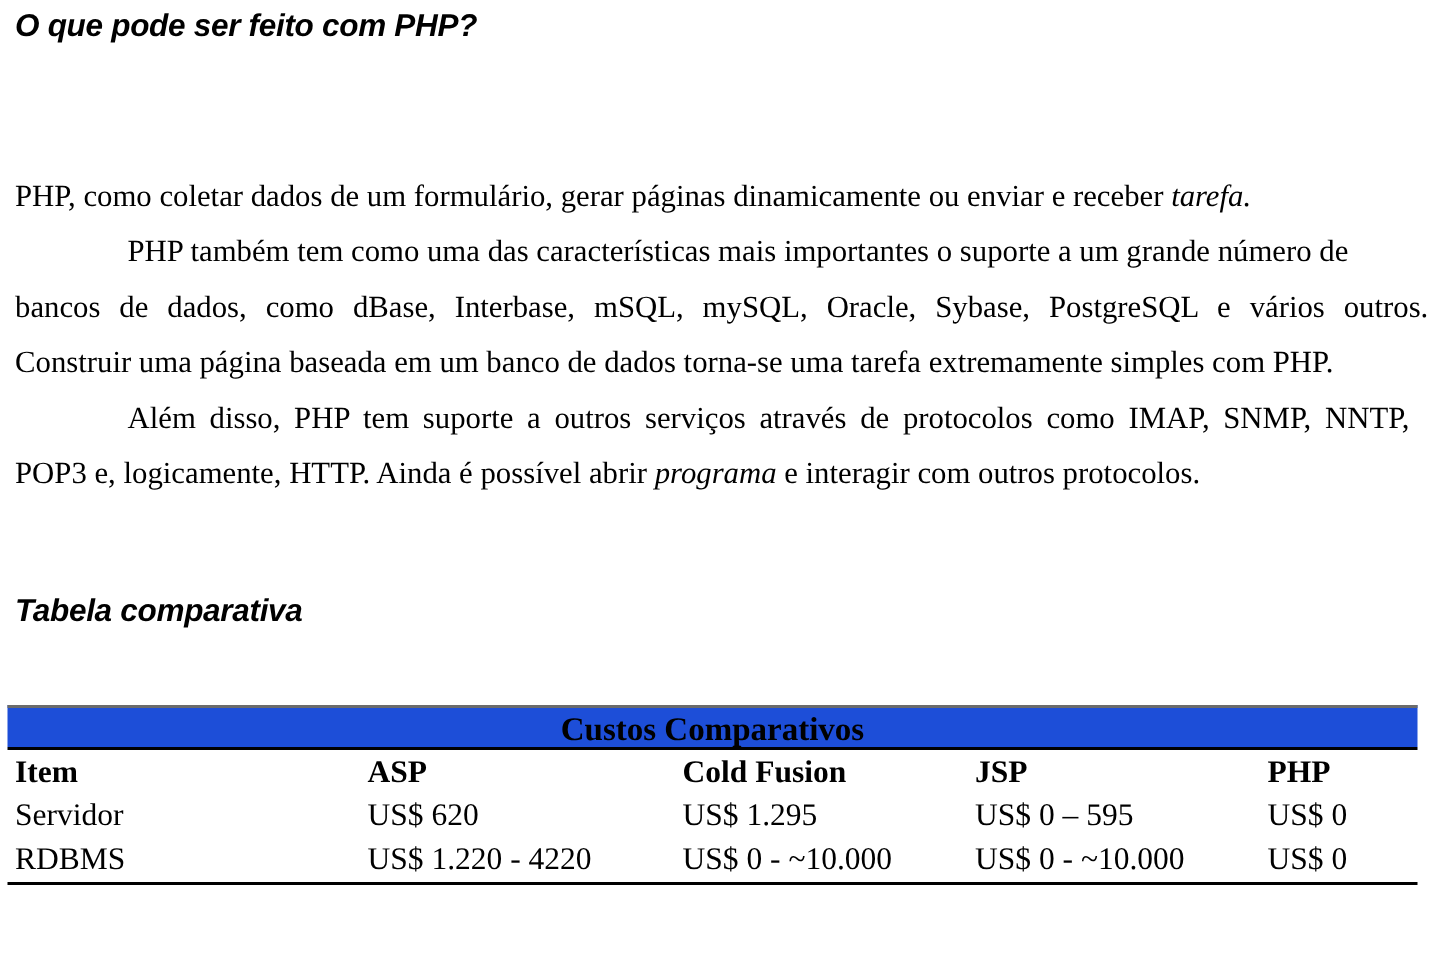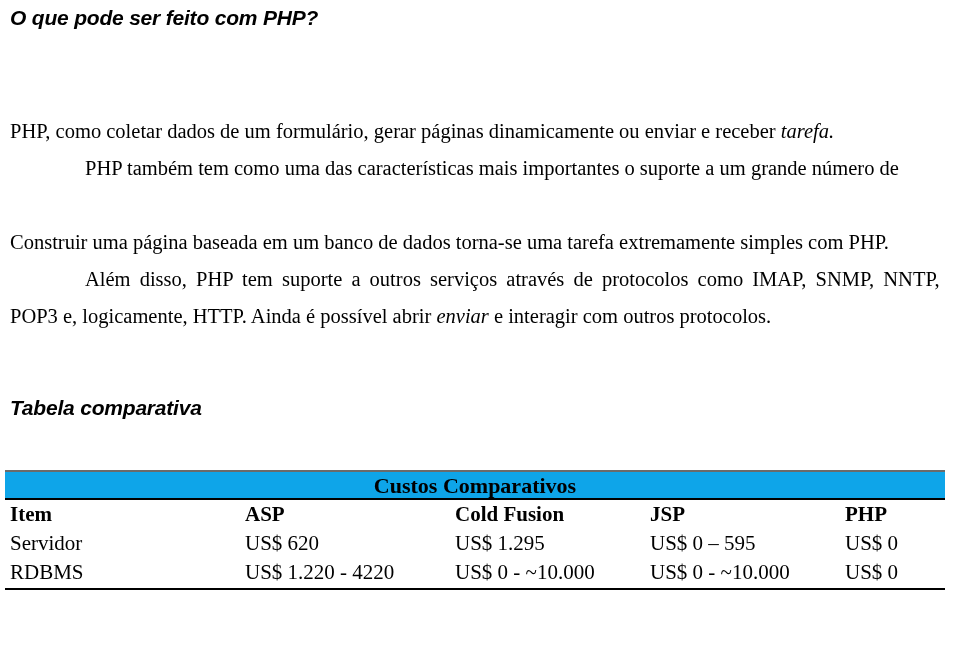--- a/index.html
+++ b/index.html
@@ -65,21 +65,21 @@
   
   .table-wrap {
     position: absolute;
     left: 5px;
     top: 470px;
     width: 940px;
   }
   .banner {
     position: relative;
     height: 28px;
-    background: #0ea5e9;
+    background: #1d4ed8;
     border-top: 2px solid #6b6b6b;
     box-sizing: border-box;
   }
   .banner-text {
     position: absolute;
     left: 0;
     right: 0;
     top: 1px;
     text-align: center;
     font-family: "Liberation Serif", "DejaVu Serif", serif;
@@ -125,25 +125,26 @@
 </head>
 <body>
 
 <div class="page">
 
   <div class="heading" id="title-main">O que pode ser feito com PHP?</div>
 
   <div class="bodyline" id="p1l2"><span>PHP, como coletar dados de um formulário, gerar páginas dinamicamente ou enviar e receber </span><i>tarefa.</i></div>
 
   <div class="bodyline" id="p2l1">PHP também tem como uma das características mais importantes o suporte a um grande número de</div>
+  <div class="bodyline wsp1" id="p2l2">bancos de dados, como dBase, Interbase, mSQL, mySQL, Oracle, Sybase, PostgreSQL e vários outros.</div>
 
   <div class="bodyline" id="p3l1">Construir uma página baseada em um banco de dados torna-se uma tarefa extremamente simples com PHP.</div>
 
   <div class="bodyline wsp2" id="p4l1">Além disso, PHP tem suporte a outros serviços através de protocolos como IMAP, SNMP, NNTP,</div>
-  <div class="bodyline" id="p4l2"><span>POP3 e, logicamente, HTTP. Ainda é possível abrir </span><i>enviar</i><span> e interagir com outros protocolos.</span></div>
+  <div class="bodyline" id="p4l2"><span>POP3 e, logicamente, HTTP. Ainda é possível abrir </span><i>programa</i><span> e interagir com outros protocolos.</span></div>
 
   <div class="heading" id="title-table">Tabela comparativa</div>
 
   <div class="table-wrap">
 
     <div class="banner">
       <div class="banner-text">Custos Comparativos</div>
     </div>
 
     <div class="rule"></div>

